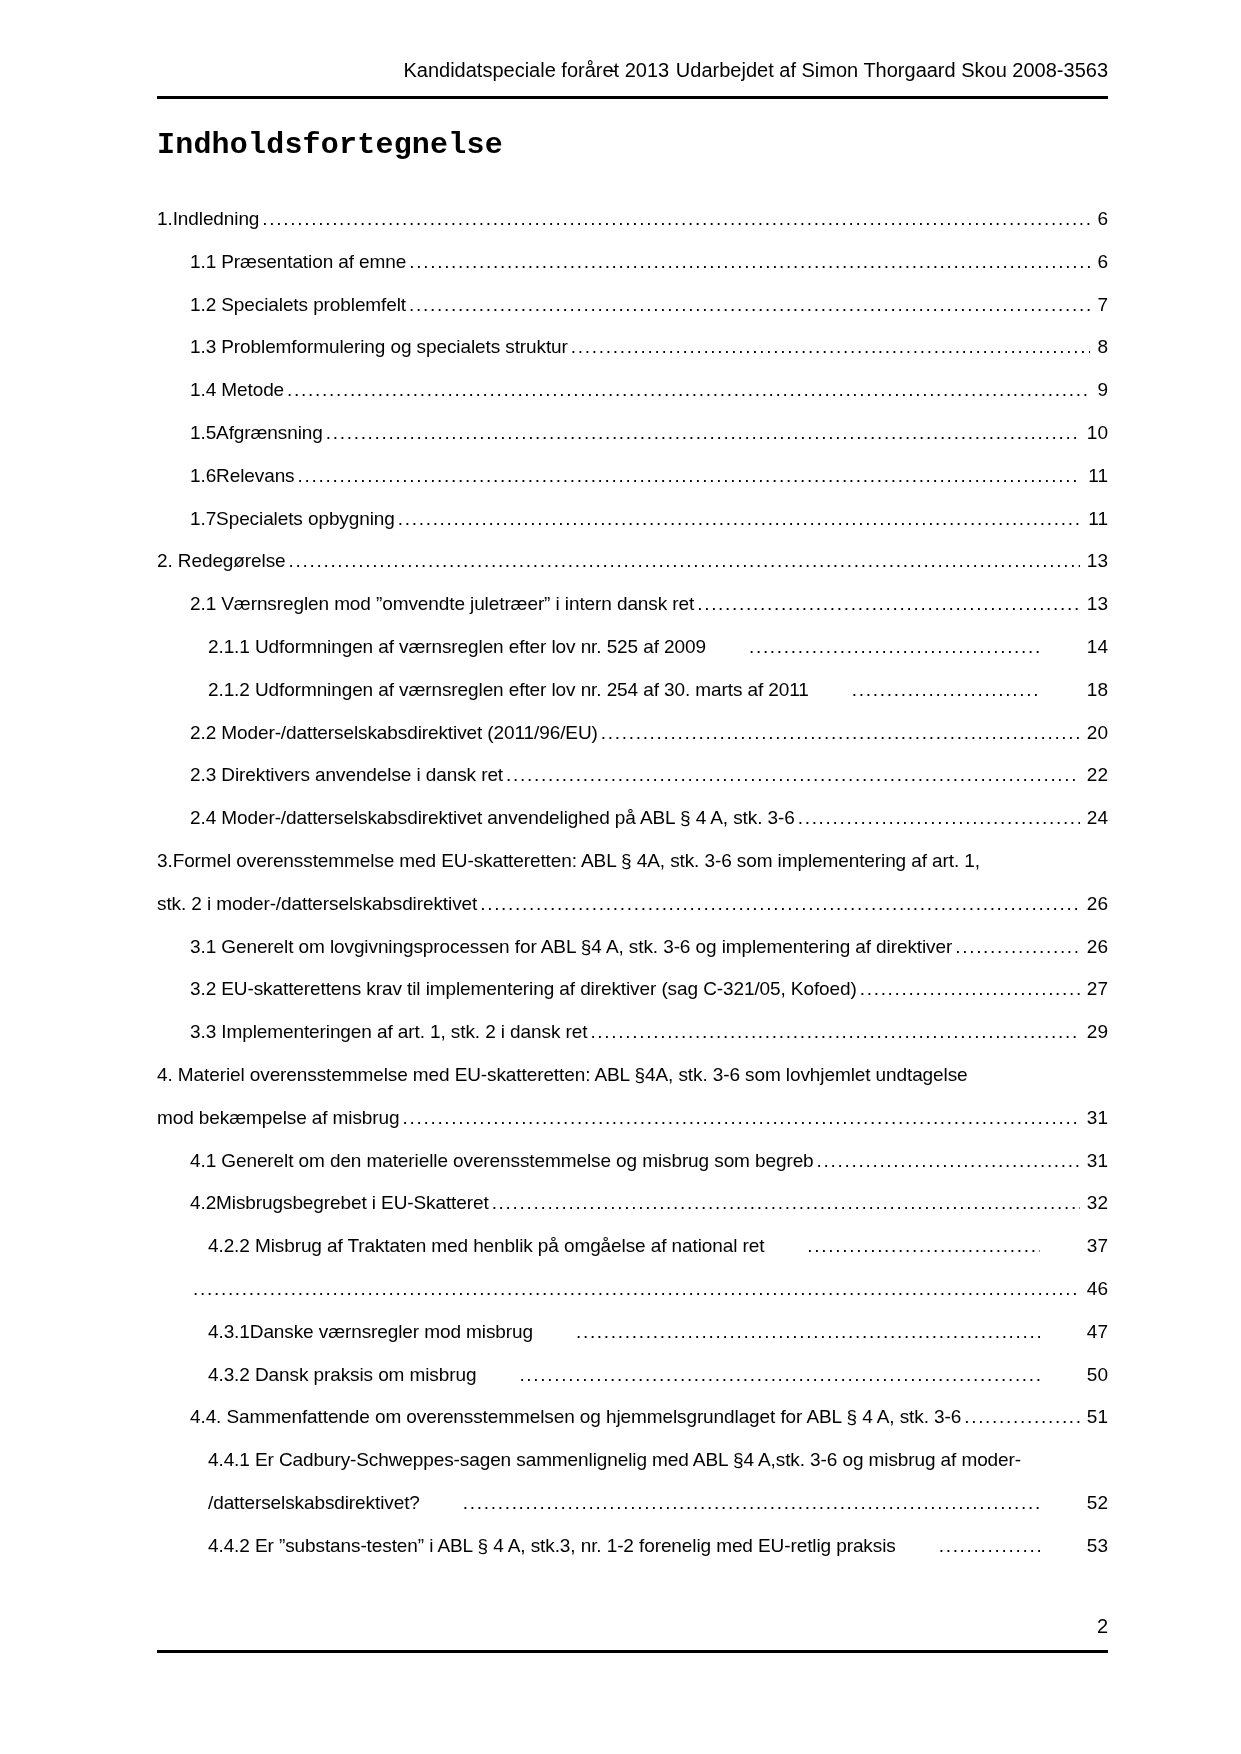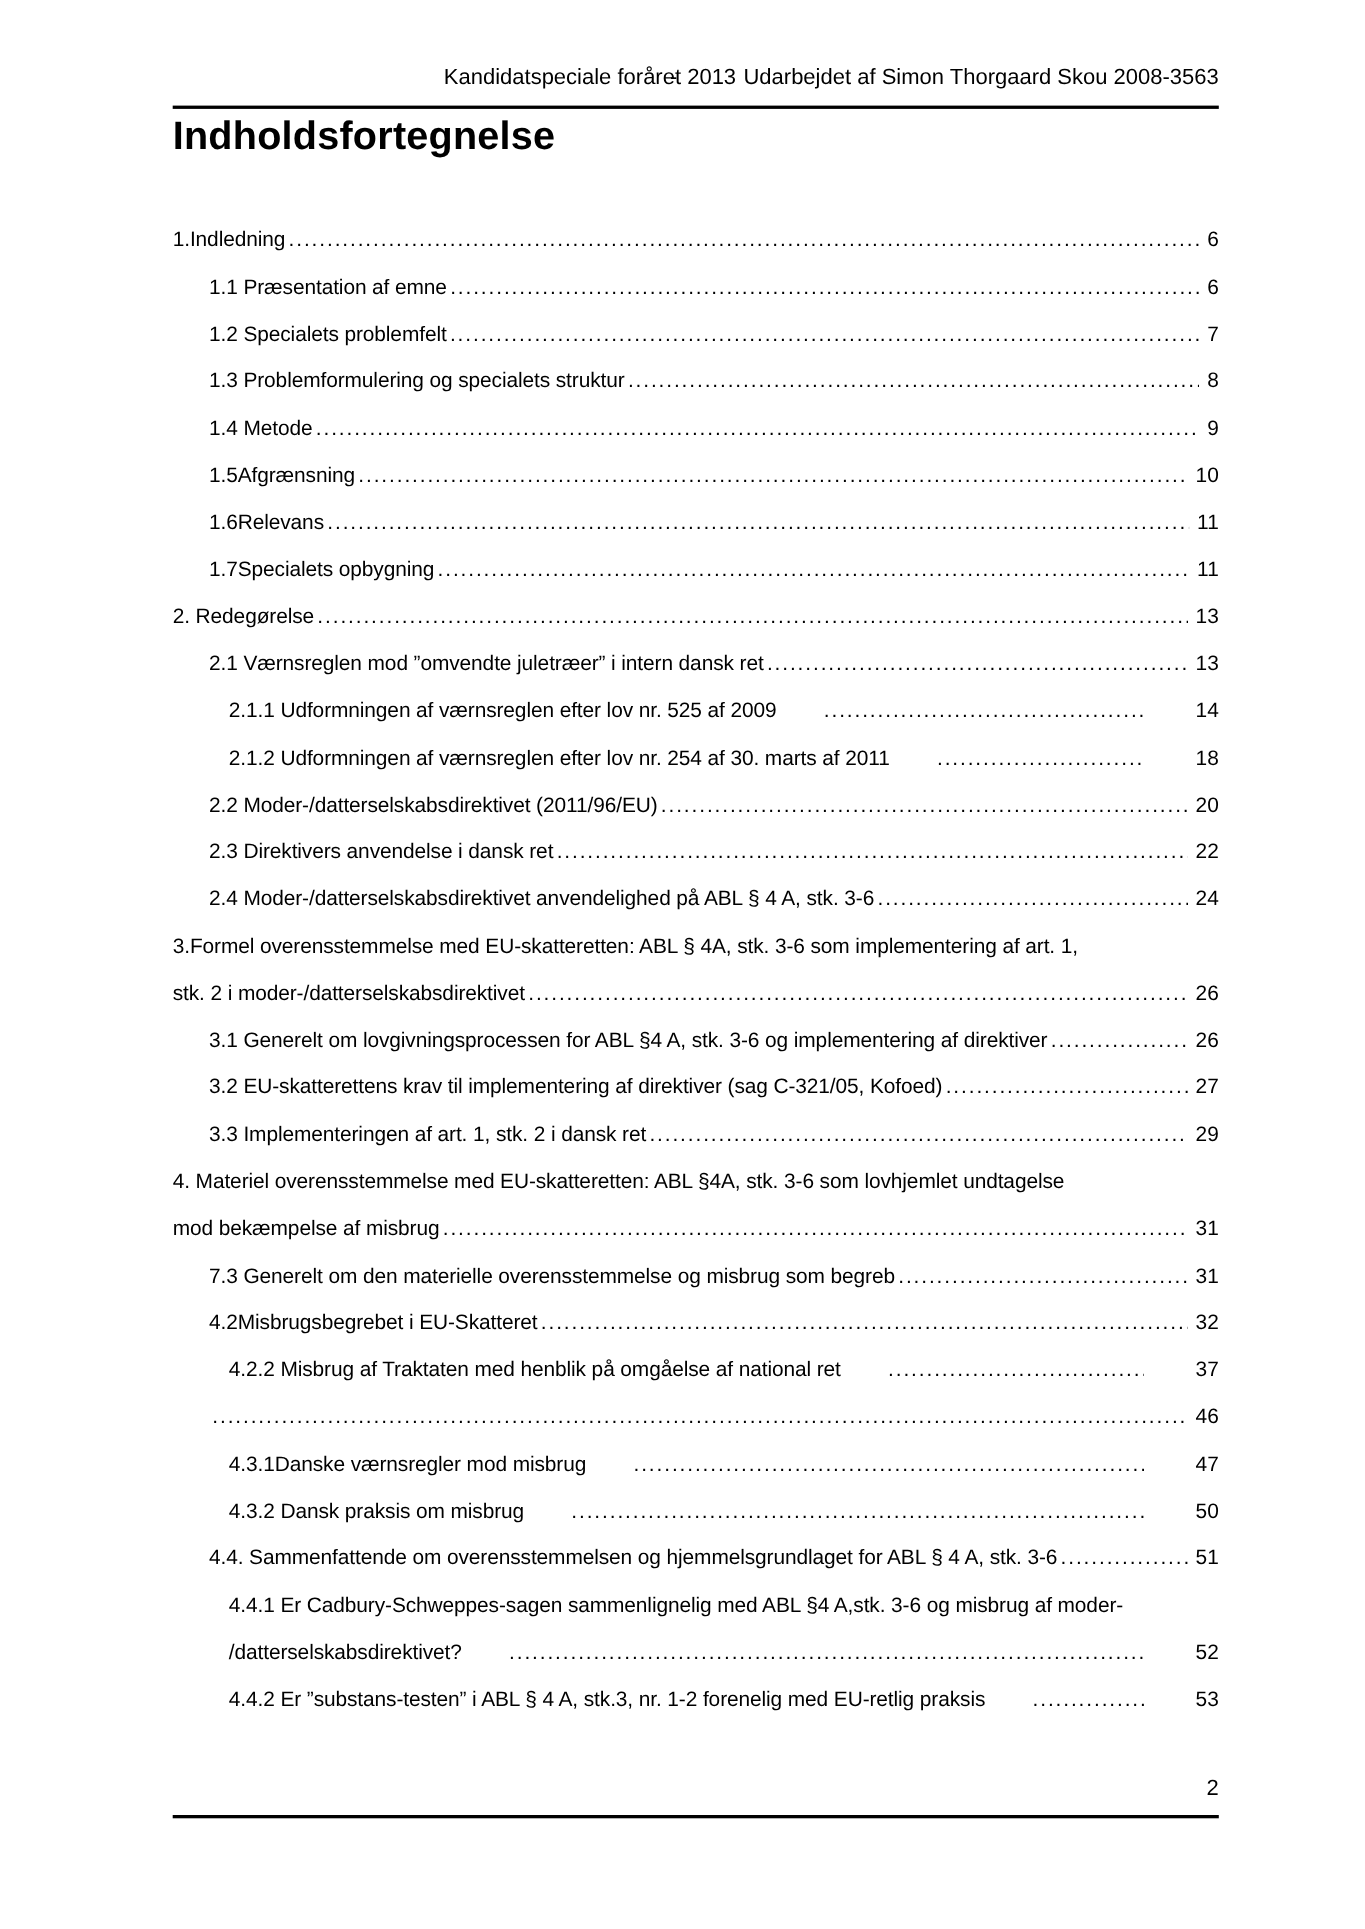--- a/index.html
+++ b/index.html
@@ -18,24 +18,24 @@
     justify-content: flex-end;
     align-items: baseline;
     font-size: 20px;
     line-height: 24px;
     border-bottom: 3px solid #000;
     padding-bottom: 14px;
   }
   .page-header .sep { position: relative; left: -60px; }
   .doc-title {
     position: absolute;
-    left: 157px; top: 102px;
-    font-family: Liberation Sans, sans-serif;
+    left: 157px; top: 128px;
+    font-family: Liberation Mono, monospace;
     font-weight: bold;
-    font-size: 36px;
+    font-size: 30px;
     letter-spacing: 0.2px;
   }
   .toc {
     position: absolute;
     left: 157px; right: 133px; top: 198px;
     font-size: 19px;
   }
   .toc-row {
     display: flex;
     align-items: baseline;
@@ -186,21 +186,21 @@
     <div class="toc-row lvl-1">
     <span class="t">4. Materiel overensstemmelse med EU-skatteretten: ABL §4A, stk. 3-6 som lovhjemlet undtagelse</span>
 
   </div>
     <div class="toc-row lvl-1">
     <span class="t">mod bekæmpelse af misbrug</span>
     <span class="dots"></span>
     <span class="p">31</span>
   </div>
     <div class="toc-row lvl-2">
-    <span class="t">7.3 Generelt om den materielle overensstemmelse og misbrug som begreb</span>
+    <span class="t">4.1 Generelt om den materielle overensstemmelse og misbrug som begreb</span>
     <span class="dots"></span>
     <span class="p">31</span>
   </div>
     <div class="toc-row lvl-2">
     <span class="t">4.2Misbrugsbegrebet i EU-Skatteret</span>
     <span class="dots"></span>
     <span class="p">32</span>
   </div>
     <div class="toc-row lvl-3">
     <span class="t">4.2.2 Misbrug af Traktaten med henblik på omgåelse af national ret</span>

